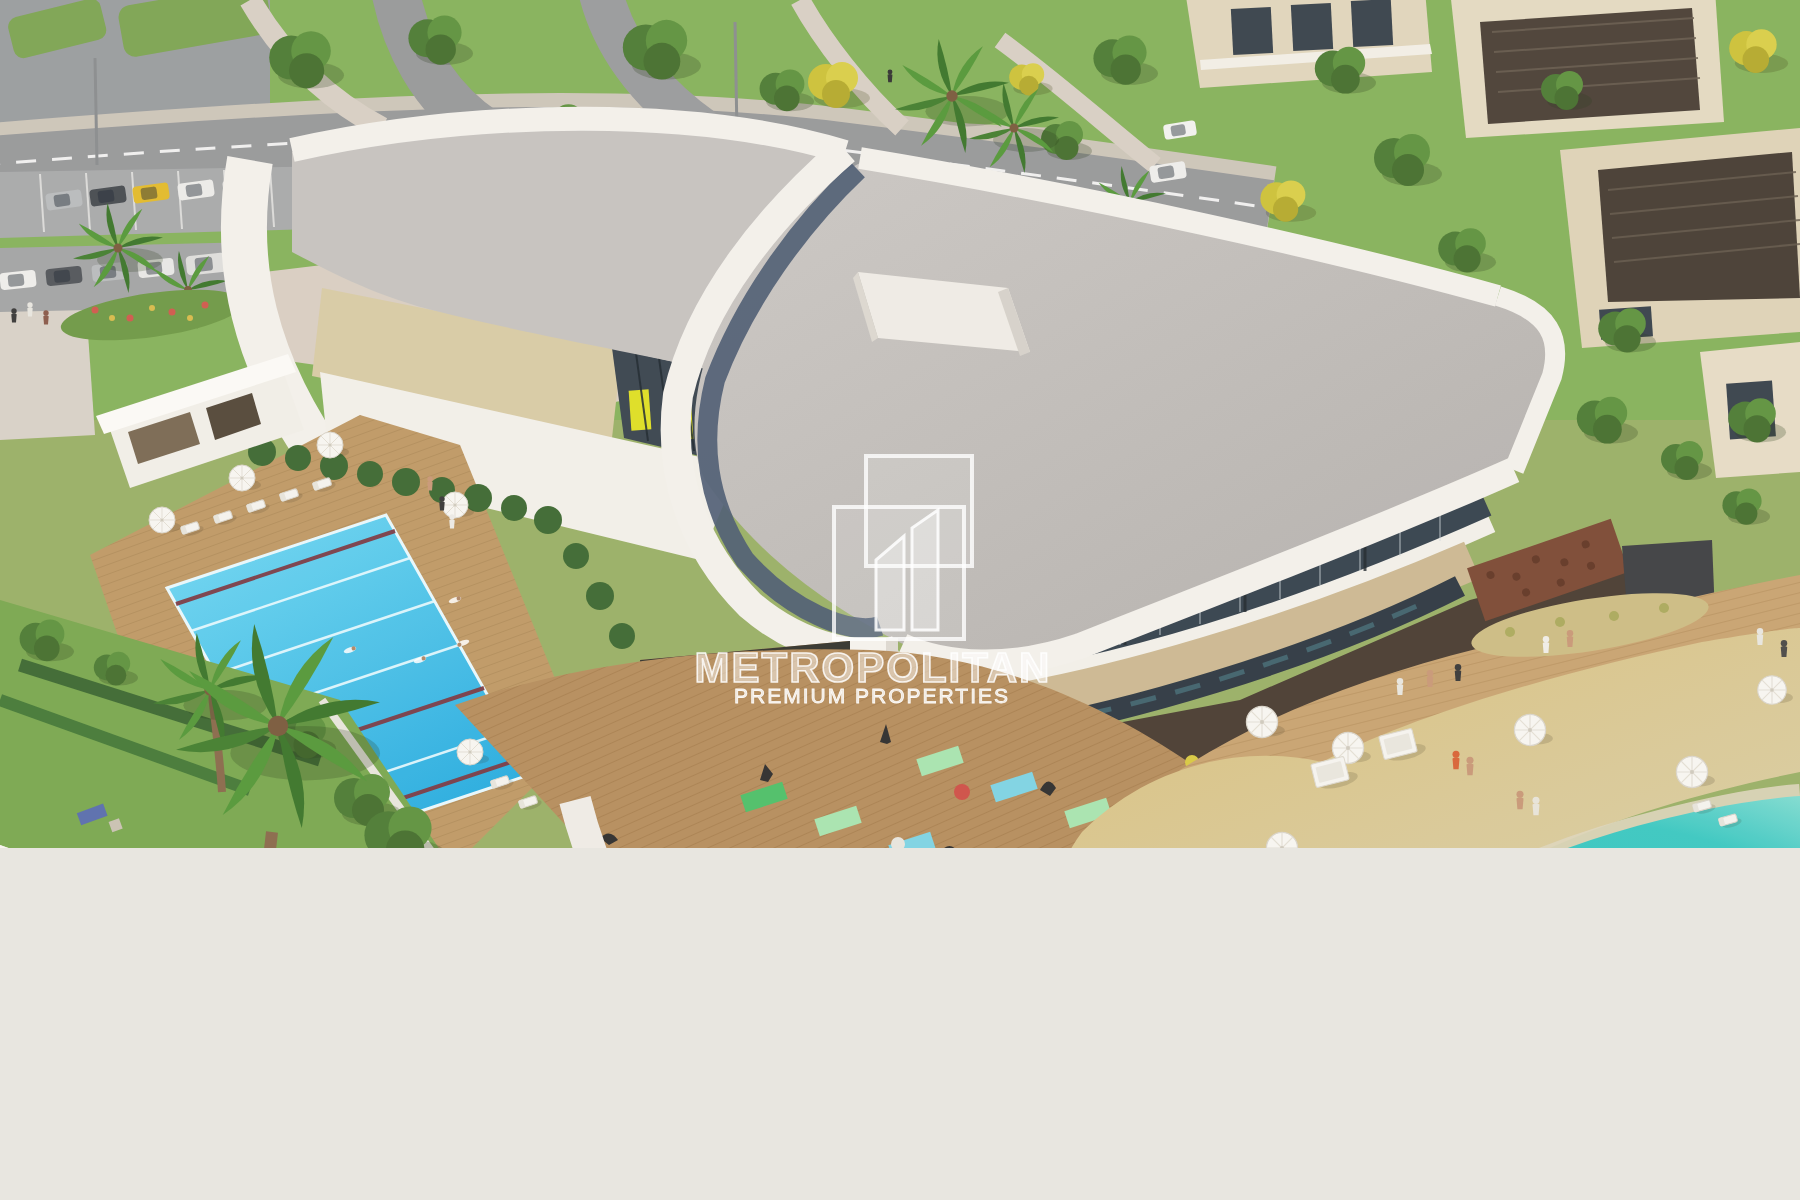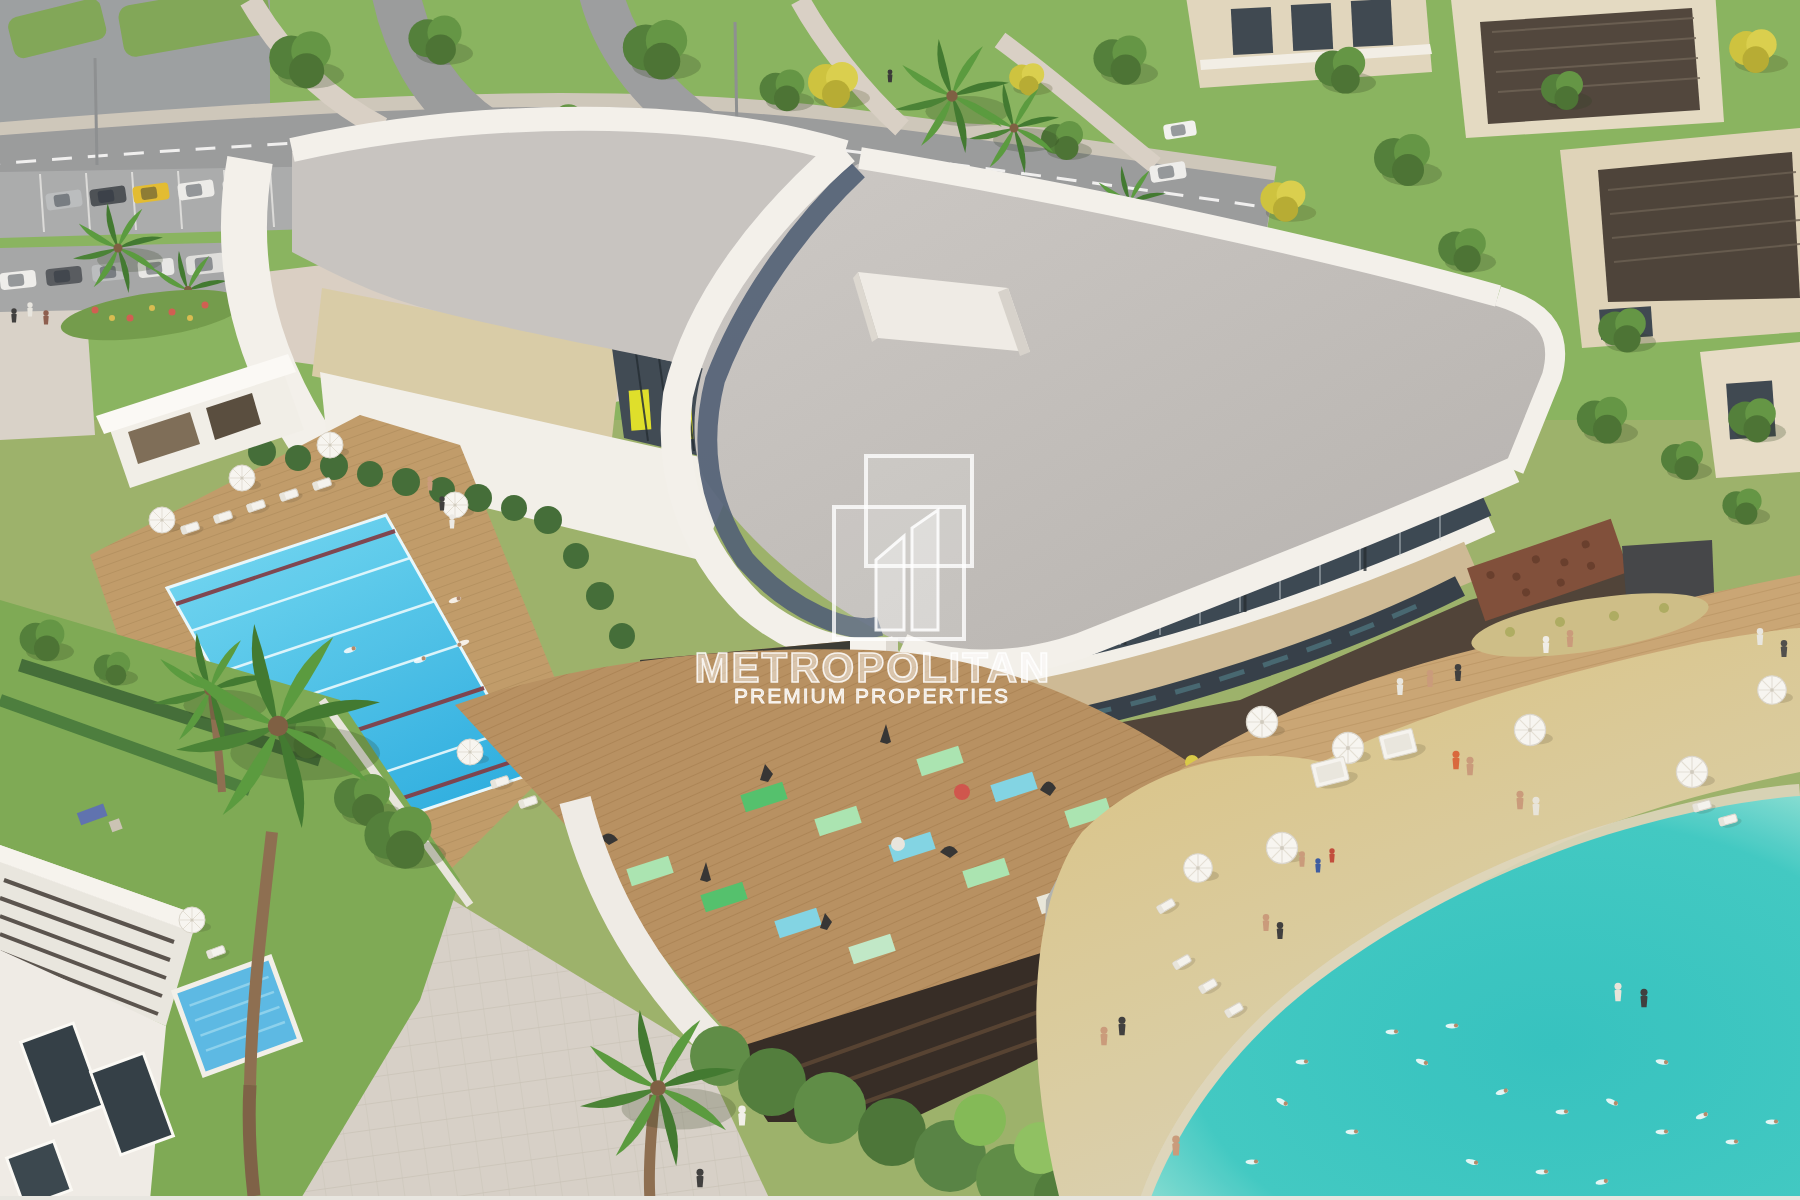--- a/index.html
+++ b/index.html
@@ -1,16 +1,16 @@
 <!DOCTYPE html>
 <html><head>
 <meta charset="utf-8">
 <style>
   html,body{margin:0;padding:0;background:#e8e6e0;}
-  .stage{position:relative;width:1800px;height:1196px;overflow:hidden;font-family:"Liberation Sans",sans-serif;}
+  .stage{position:relative;width:1800px;height:848px;overflow:hidden;font-family:"Liberation Sans",sans-serif;}
   .stage svg{display:block;}
   .watermark{position:absolute;inset:0;pointer-events:none;}
   .wm-logo{position:absolute;left:828px;top:450px;}
   .wm-brand{
     position:absolute;left:873px;top:644px;transform:translateX(-50%);
     font-size:42px;font-weight:700;letter-spacing:2px;white-space:nowrap;
     color:rgba(255,255,255,0.30);
     -webkit-text-stroke:1.6px rgba(255,255,255,0.85);
     text-shadow:0 0 2px rgba(255,255,255,0.25);
   }

